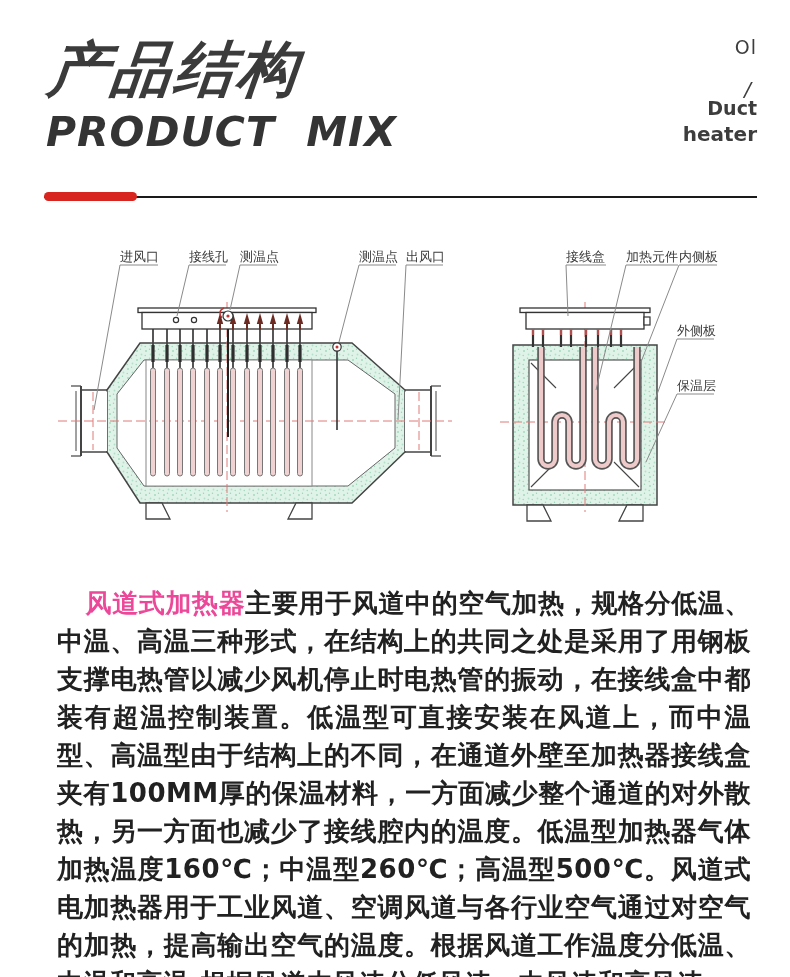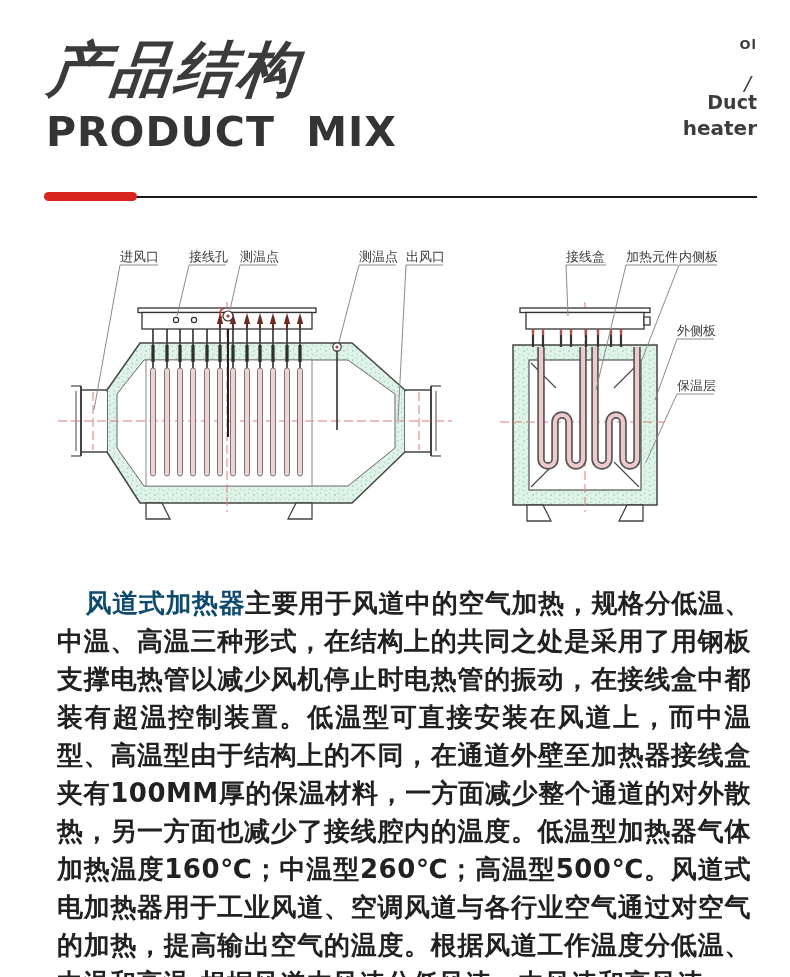--- a/index.html
+++ b/index.html
@@ -10,45 +10,45 @@
   }
   
   .title-cn{
     position:absolute;left:44px;top:30px;margin:0;
     font-size:60px;font-weight:900;font-style:italic;
     color:#3b3b3b;letter-spacing:3px;white-space:nowrap;
     transform:skewX(-6deg);transform-origin:left bottom;
   }
   .title-en{
     position:absolute;left:46px;top:108px;margin:0;
-    font-size:41px;font-weight:800;
+    font-size:41px;font-weight:800;font-style:italic;
     color:#343434;letter-spacing:1px;word-spacing:16px;white-space:nowrap;
   }
   .corner{
     position:absolute;right:33px;top:38px;width:120px;
     text-align:right;color:#3d3d3d;line-height:1;
   }
-  .corner .idx{font-size:13px;font-weight:700;letter-spacing:1px;}
+  .corner .idx{font-size:19px;font-weight:400;letter-spacing:1px;}
   .corner .slash{font-size:20px;font-style:italic;margin-top:22px;margin-right:6px;}
   .corner .l1{font-size:19px;font-weight:700;}
   .corner .l2{font-size:20px;font-weight:700;margin-top:6px;}
   
   .divider{position:absolute;left:44px;top:192px;width:713px;height:9px;}
   .divider .line{position:absolute;left:0;right:0;top:3.5px;height:2px;background:#1a1a1a;}
   .divider .bar{position:absolute;left:0;top:0;width:93px;height:9px;border-radius:4.5px;background:#d9251f;}
   
   .diagram-wrap{position:absolute;left:0;top:240px;width:642px;height:290px;}
   svg text{font-family:"DejaVu Sans","Liberation Sans",sans-serif;fill:#3a3a3a;font-size:13px;}
   
   .desc{
     position:absolute;left:57px;top:558px;width:694px;
     font-size:26px;line-height:38px;color:#212121;font-weight:600;
     text-align:justify;text-indent:1.1em;letter-spacing:0.5px;
   }
-  .desc .lead{color:#0c4a6e;font-weight:700;}
+  .desc .lead{color:#ec4899;font-weight:700;}
 </style>
 </head>
 <body>
 
 <h1 class="title-cn">产品结构</h1>
 <div class="title-en">PRODUCT MIX</div>
 
 <div class="corner">
   <div class="idx">Ol</div>
   <div class="slash">/</div>

